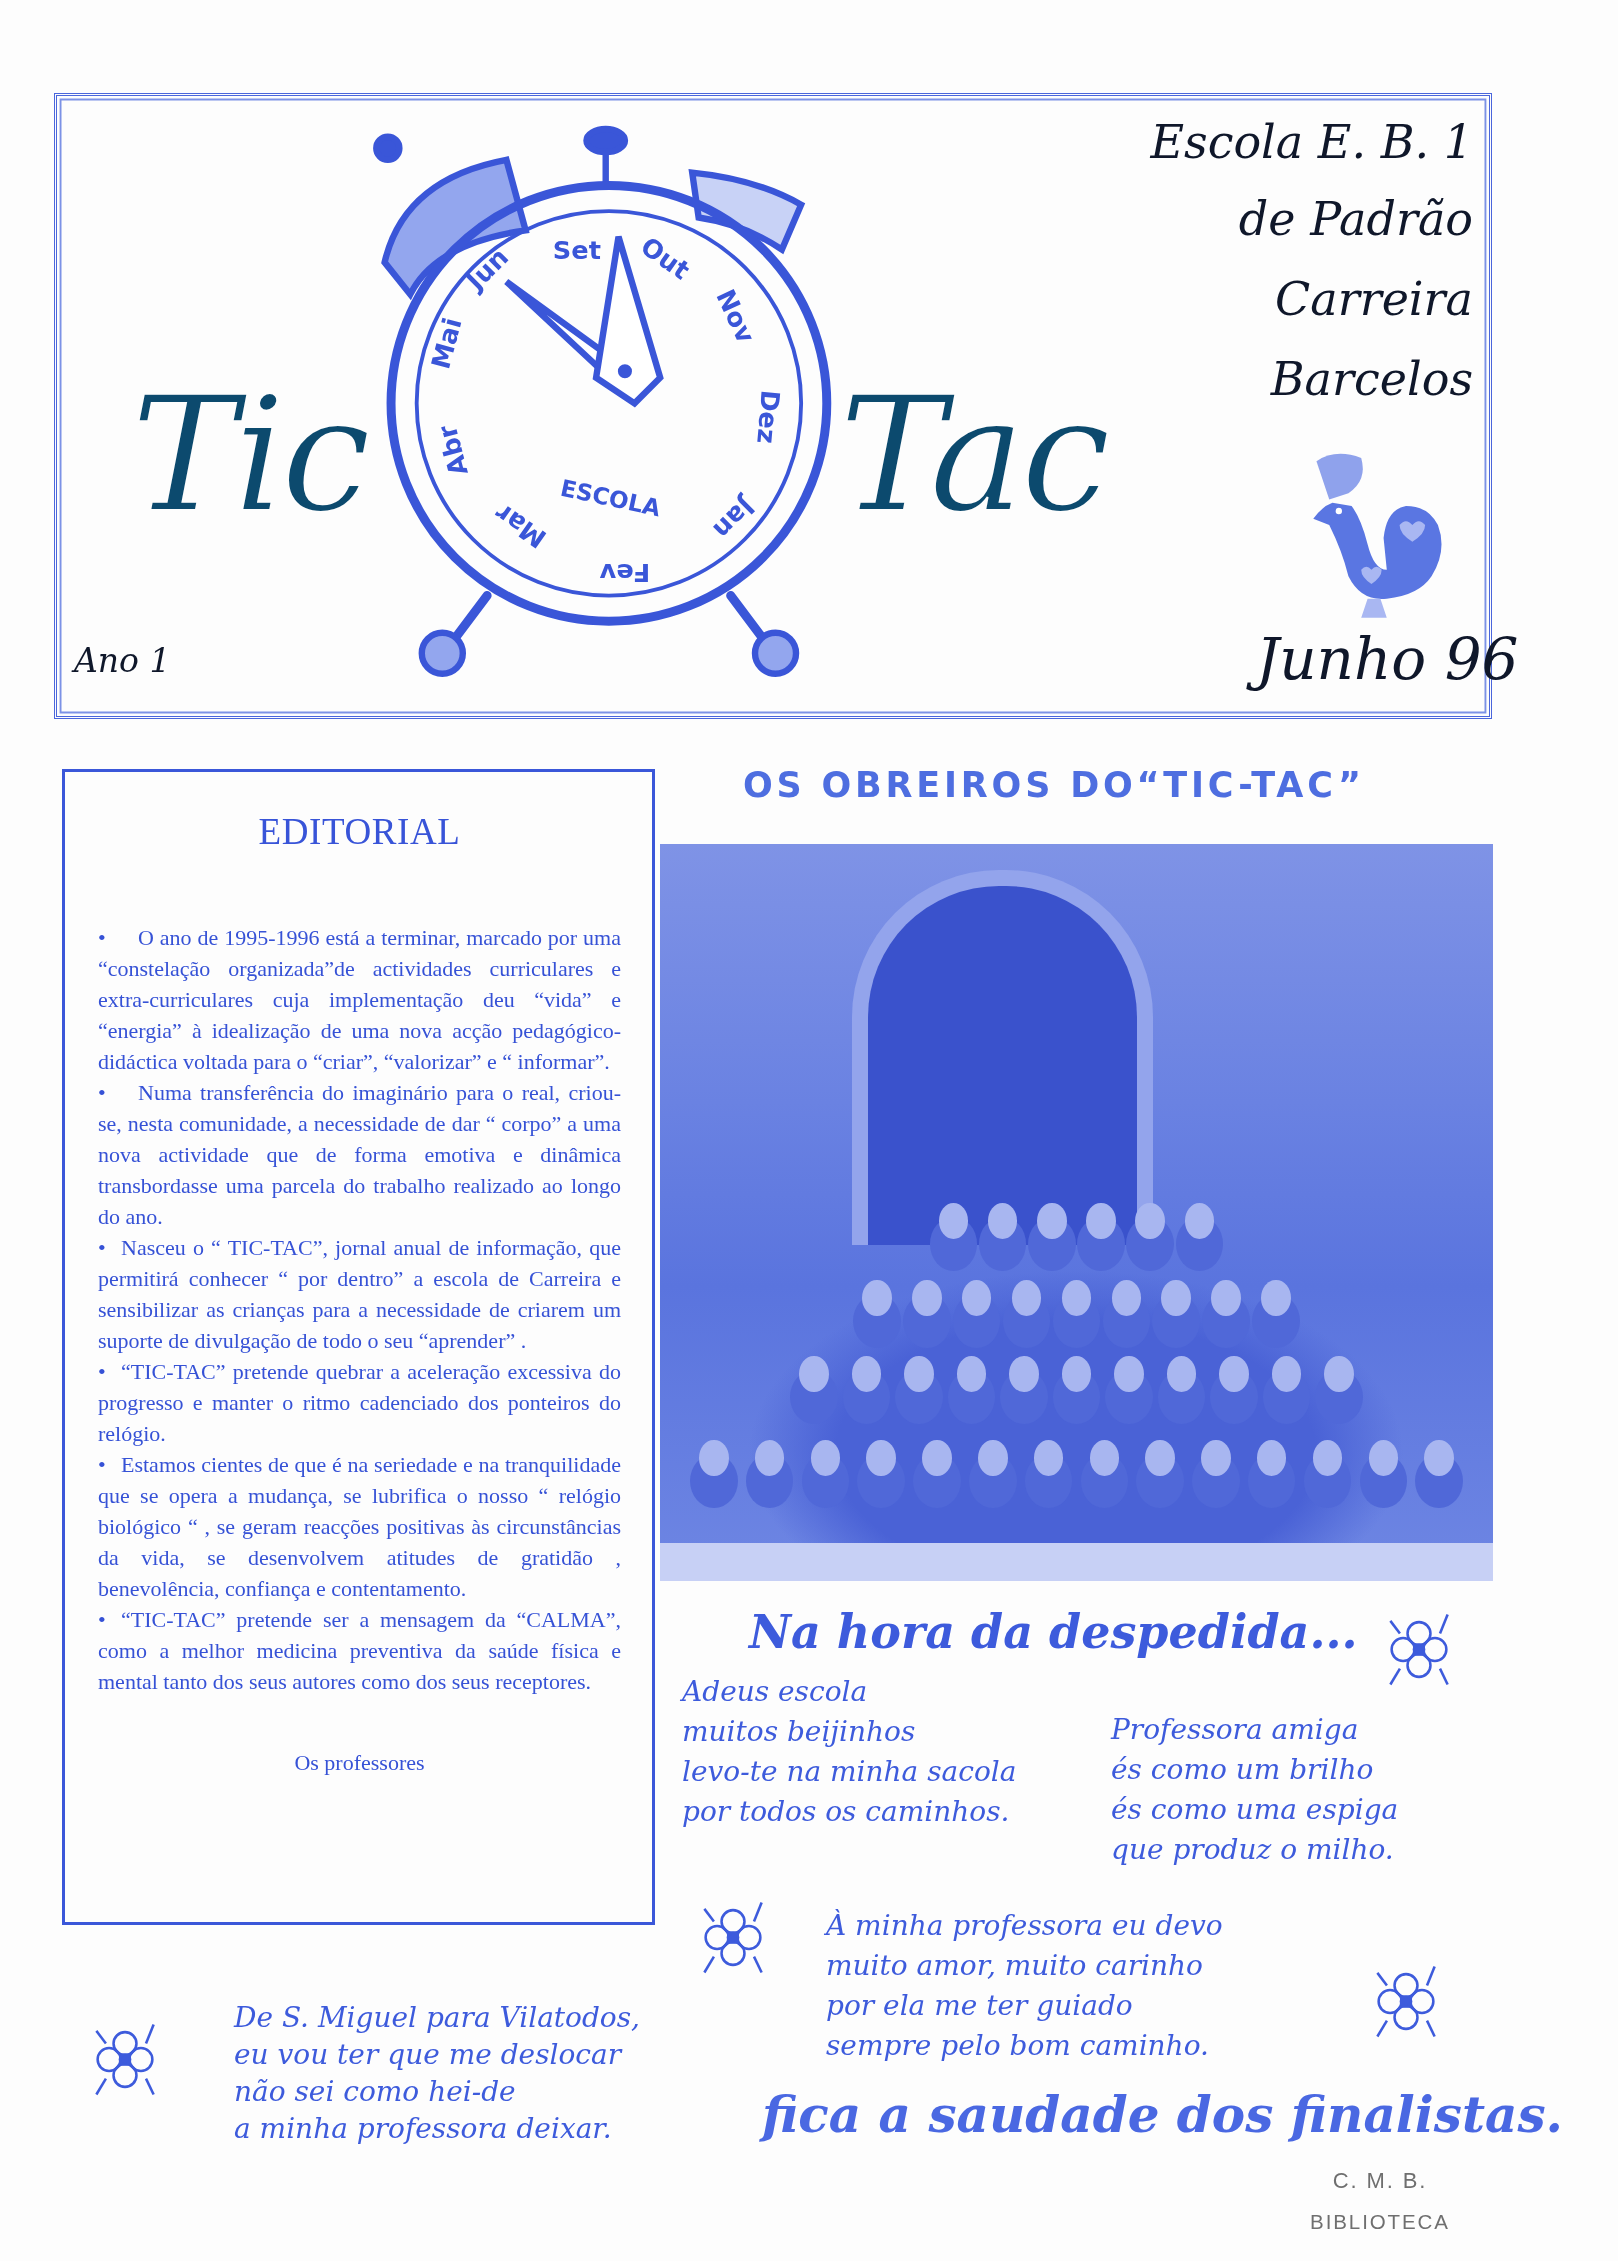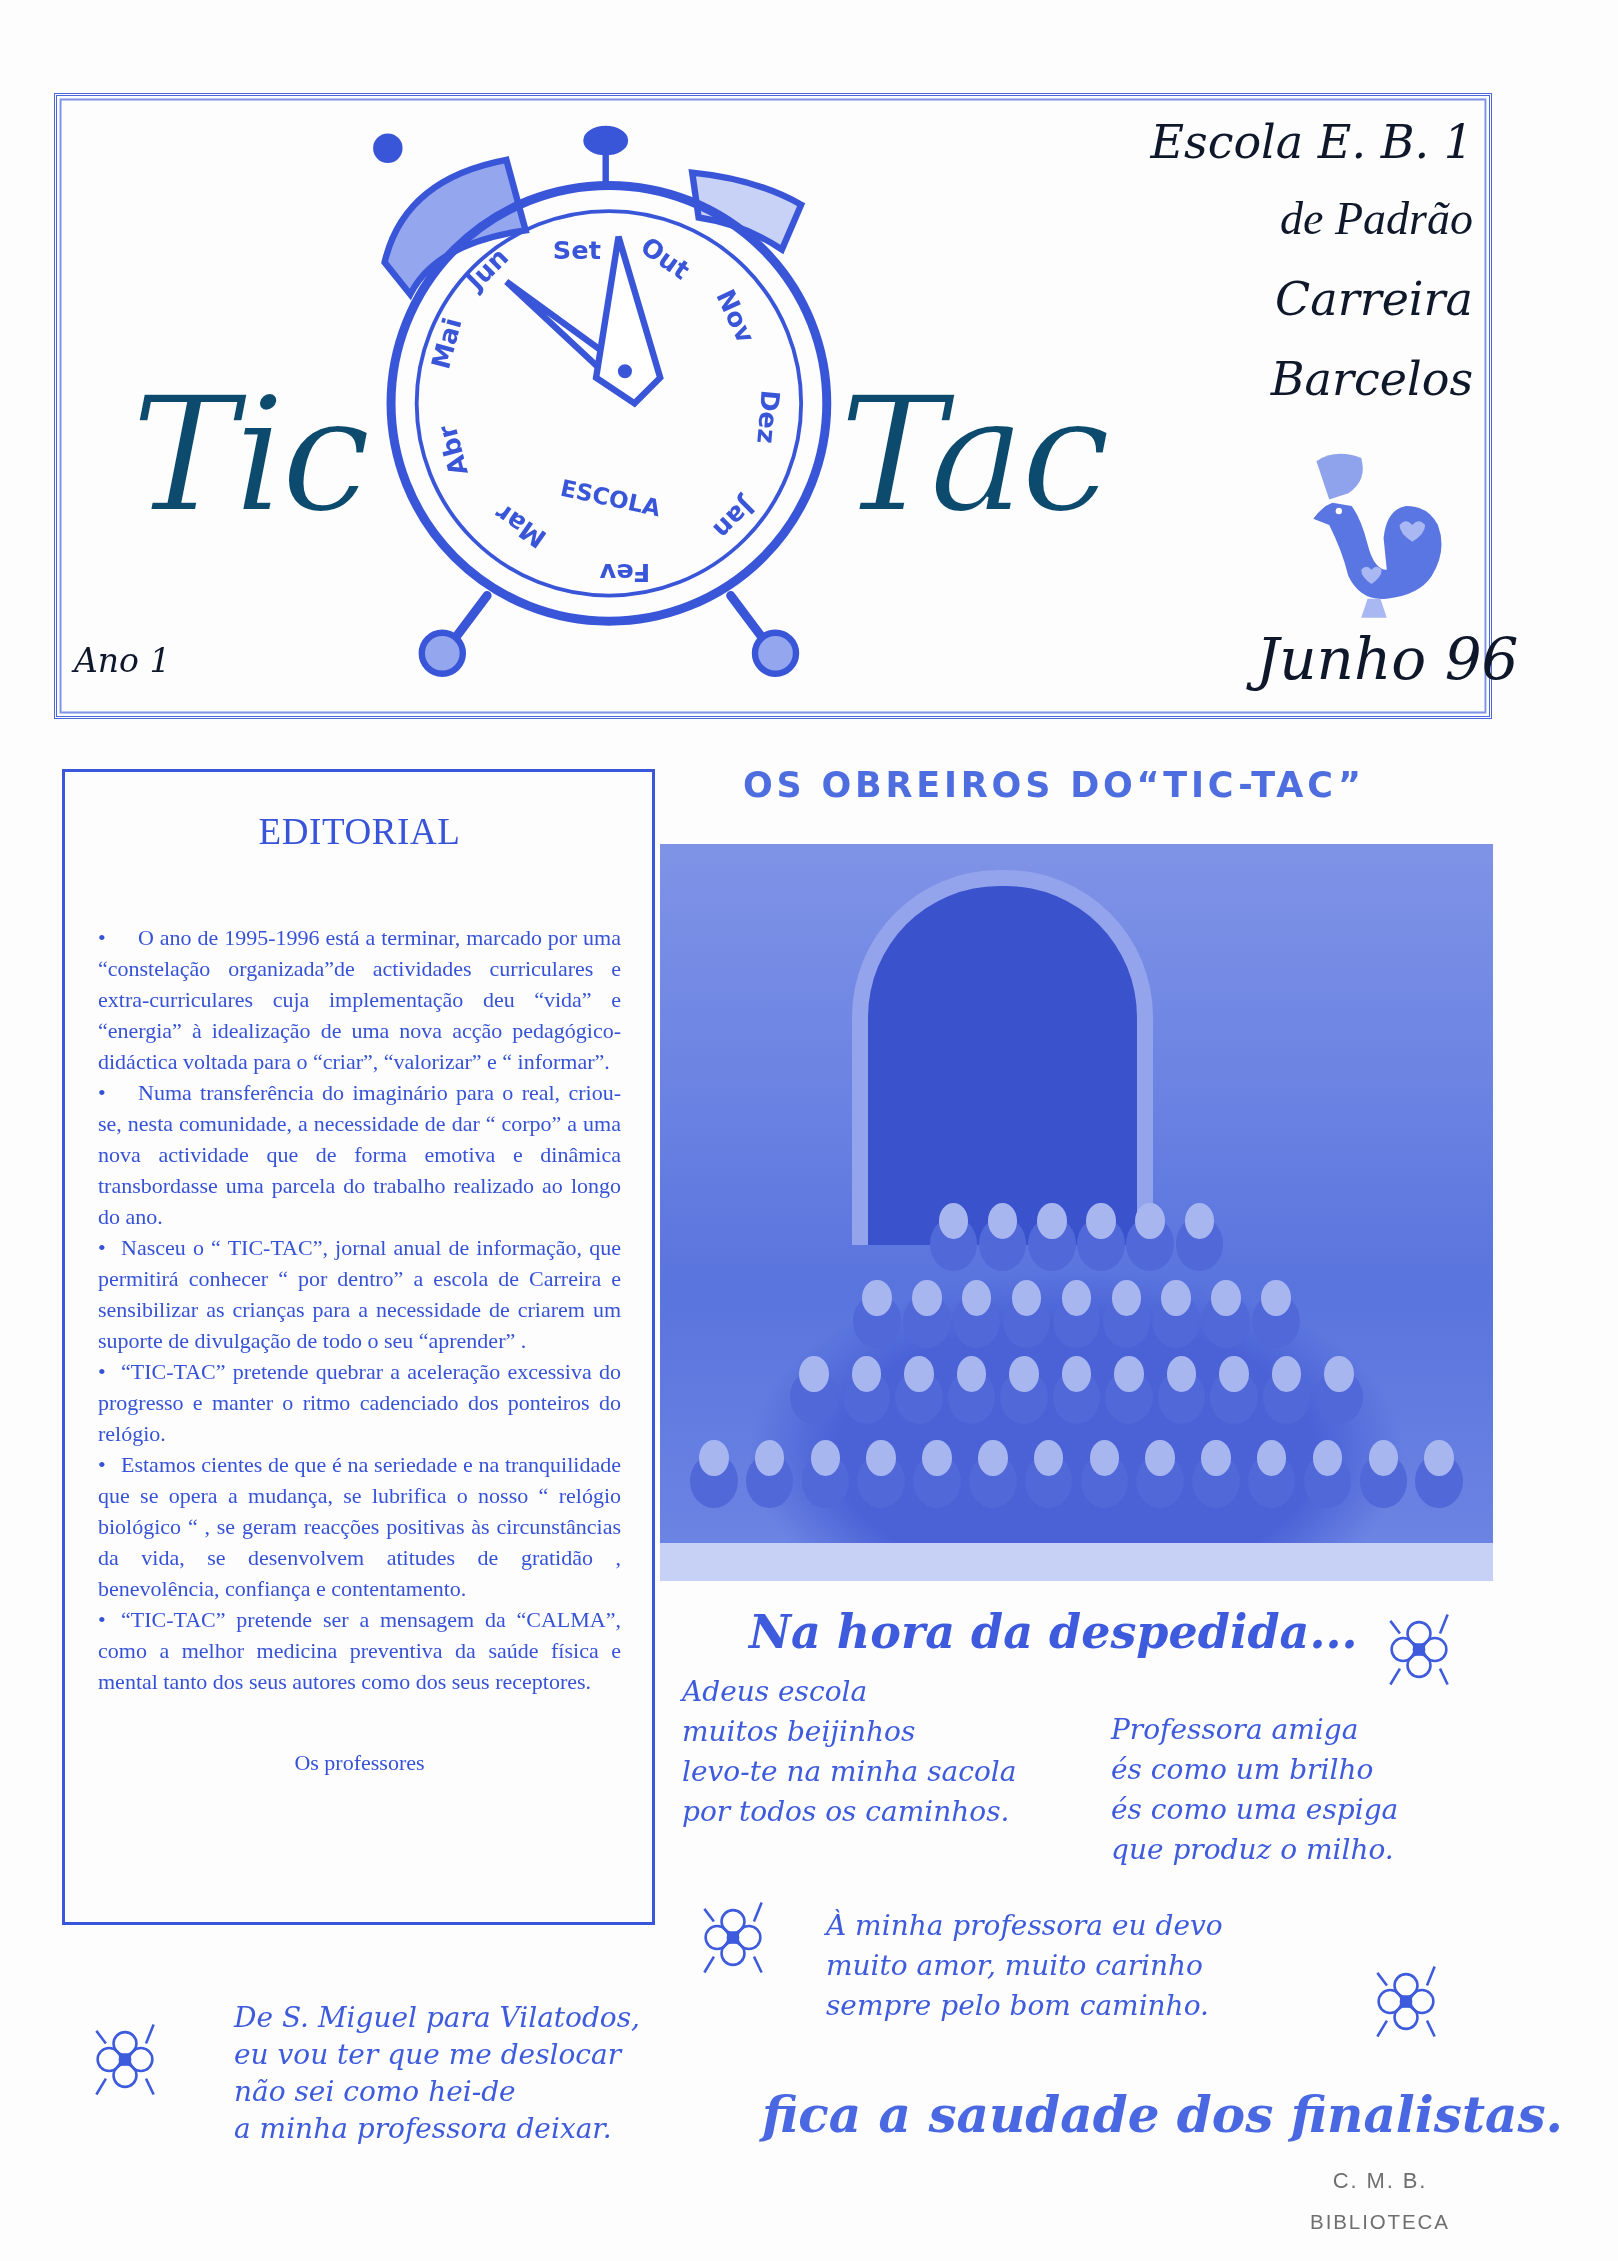--- a/index.html
+++ b/index.html
@@ -117,21 +117,21 @@
     <text x="260" y="650" transform="rotate(215 260 650)">Mar</text>
     <text x="160" y="540" transform="rotate(255 160 540)">Abr</text>
     <text x="150" y="380" transform="rotate(-75 150 380)">Mai</text>
     <text x="210" y="270" transform="rotate(-45 210 270)">Jun</text>
     <text x="390" y="630" font-size="36" transform="rotate(12 390 630)">ESCOLA</text>
   </g>
 </svg>
 
 <div class="abs" style="left:1089px; top:115px; width:384px; height:307px;">
   <div class="school-line script" style="top:0;">Escola E. B. 1</div>
-  <div class="school-line script" style="top:77px;font-family:Liberation Serif, serif;">de Padrão</div>
+  <div class="school-line script" style="top:77px;">de Padrão</div>
   <div class="school-line script" style="top:157px;">Carreira</div>
   <div class="school-line script" style="top:237px;">Barcelos</div>
 </div>
 
 <svg class="abs rooster" viewBox="0 0 300 280">
   <path d="M60 30 Q90 10 130 25 Q140 60 110 80 L80 90 Z" fill="#8fa2ec"></path>
   <path d="M85 95 Q70 100 55 120 L80 130 Q100 170 110 210 Q130 250 170 245 Q220 240 240 210 Q265 170 250 130 Q235 100 200 100 Q170 105 165 150 L170 200 Q150 200 140 160 Q130 120 115 100 Z" fill="#5a76e2"></path>
   <path d="M190 130 q10 -12 20 0 q10 -12 20 0 q0 14 -20 26 q-20 -12 -20 -26z" fill="#a9b7f2"></path>
   <path d="M130 200 q8 -10 16 0 q8 -10 16 0 q0 12 -16 22 q-16 -10 -16 -22z" fill="#a9b7f2"></path>
   <path d="M140 245 L130 275 L170 275 L160 245 Z" fill="#a9b7f2"></path>
@@ -246,20 +246,21 @@
       <line x1="10" y1="20" x2="25" y2="40"></line>
       <line x1="100" y1="10" x2="88" y2="40"></line>
       <line x1="10" y1="120" x2="25" y2="95"></line>
       <line x1="100" y1="120" x2="88" y2="95"></line>
     </g>
 </svg>
 
 <div class="abs" style="left:826px; top:1906px;">
   <div class="hw poem-line">À minha professora eu devo</div>
   <div class="hw poem-line">muito amor, muito carinho</div>
+  <div class="hw poem-line">por ela me ter guiado</div>
   <div class="hw poem-line">sempre pelo bom caminho.</div>
 </div>
 
 <svg class="abs flower" style="left:1371px; top:1960px;" viewBox="0 0 110 130">
   <g fill="none" stroke="#3d5bdc" stroke-width="4">
       <circle cx="55" cy="40" r="18"></circle>
       <circle cx="30" cy="65" r="18"></circle>
       <circle cx="80" cy="65" r="18"></circle>
       <circle cx="55" cy="90" r="18"></circle>
       <circle cx="55" cy="65" r="8" fill="#3d5bdc"></circle>

